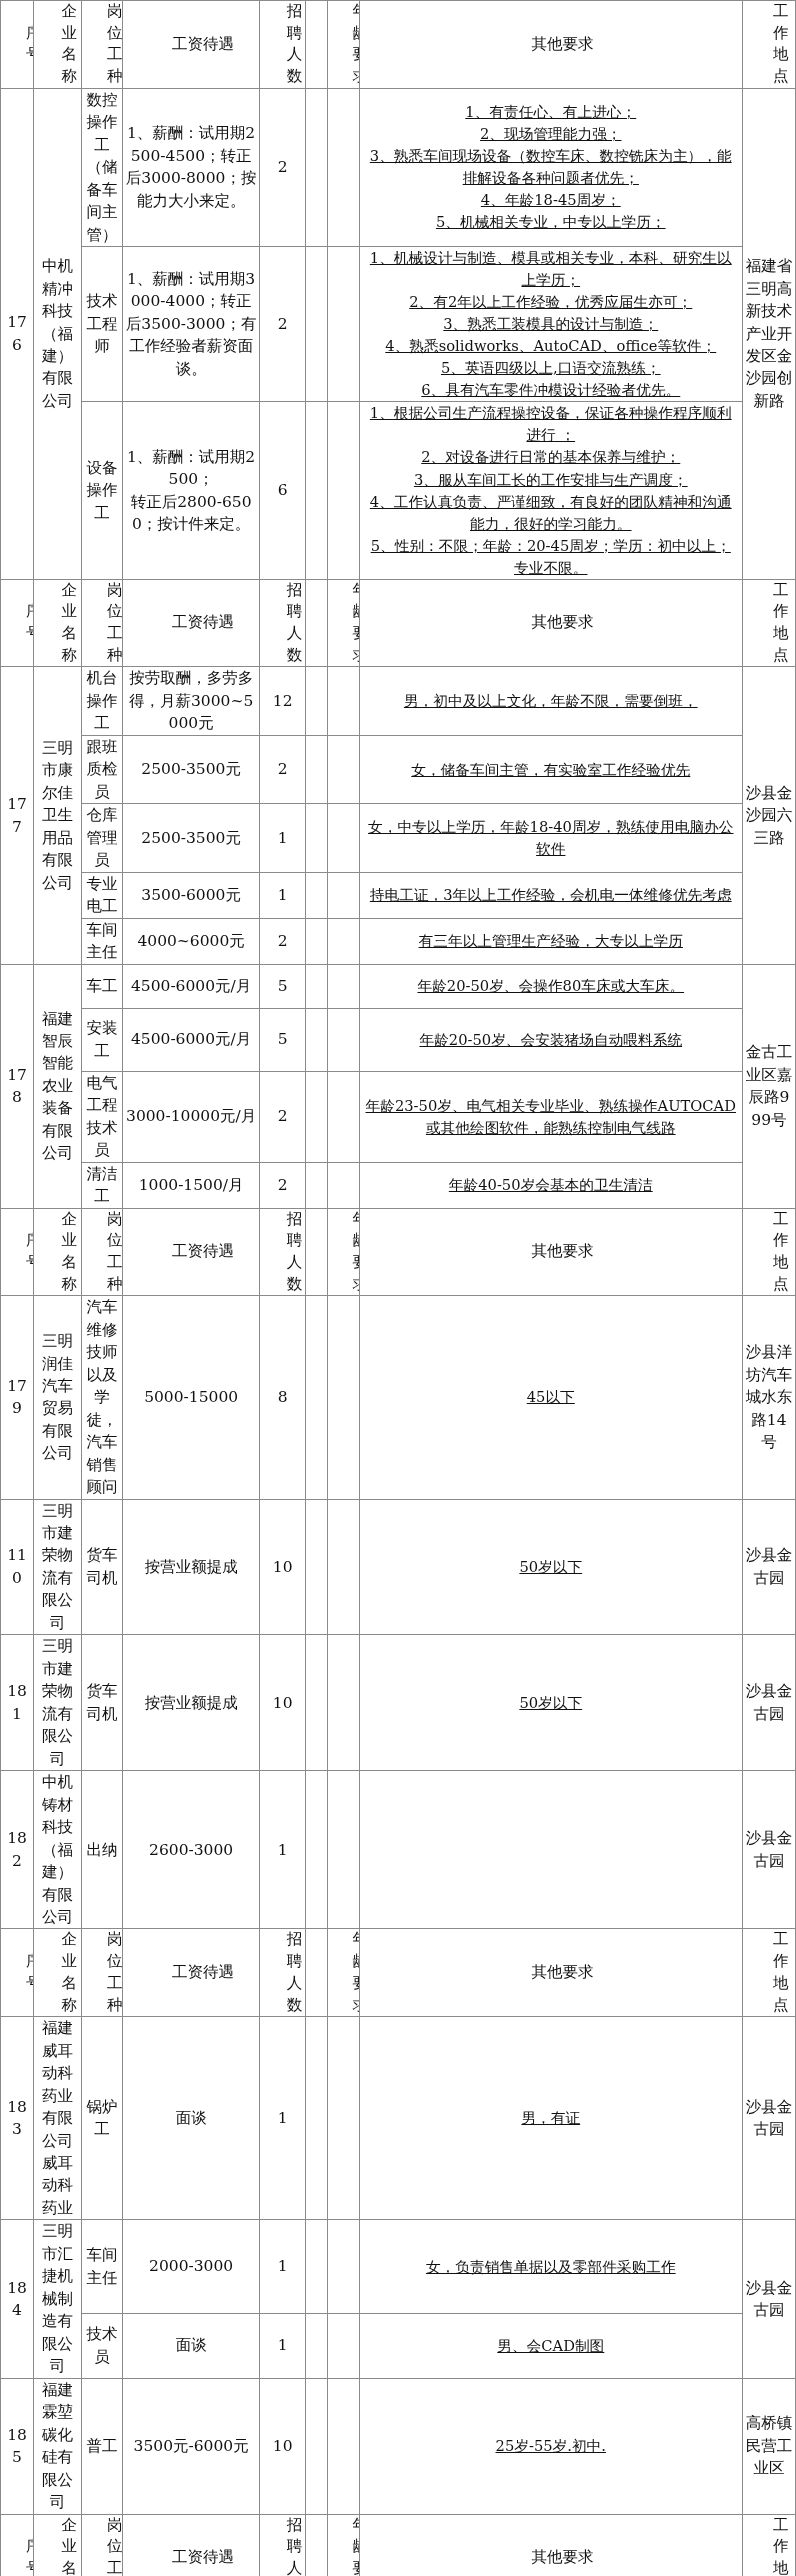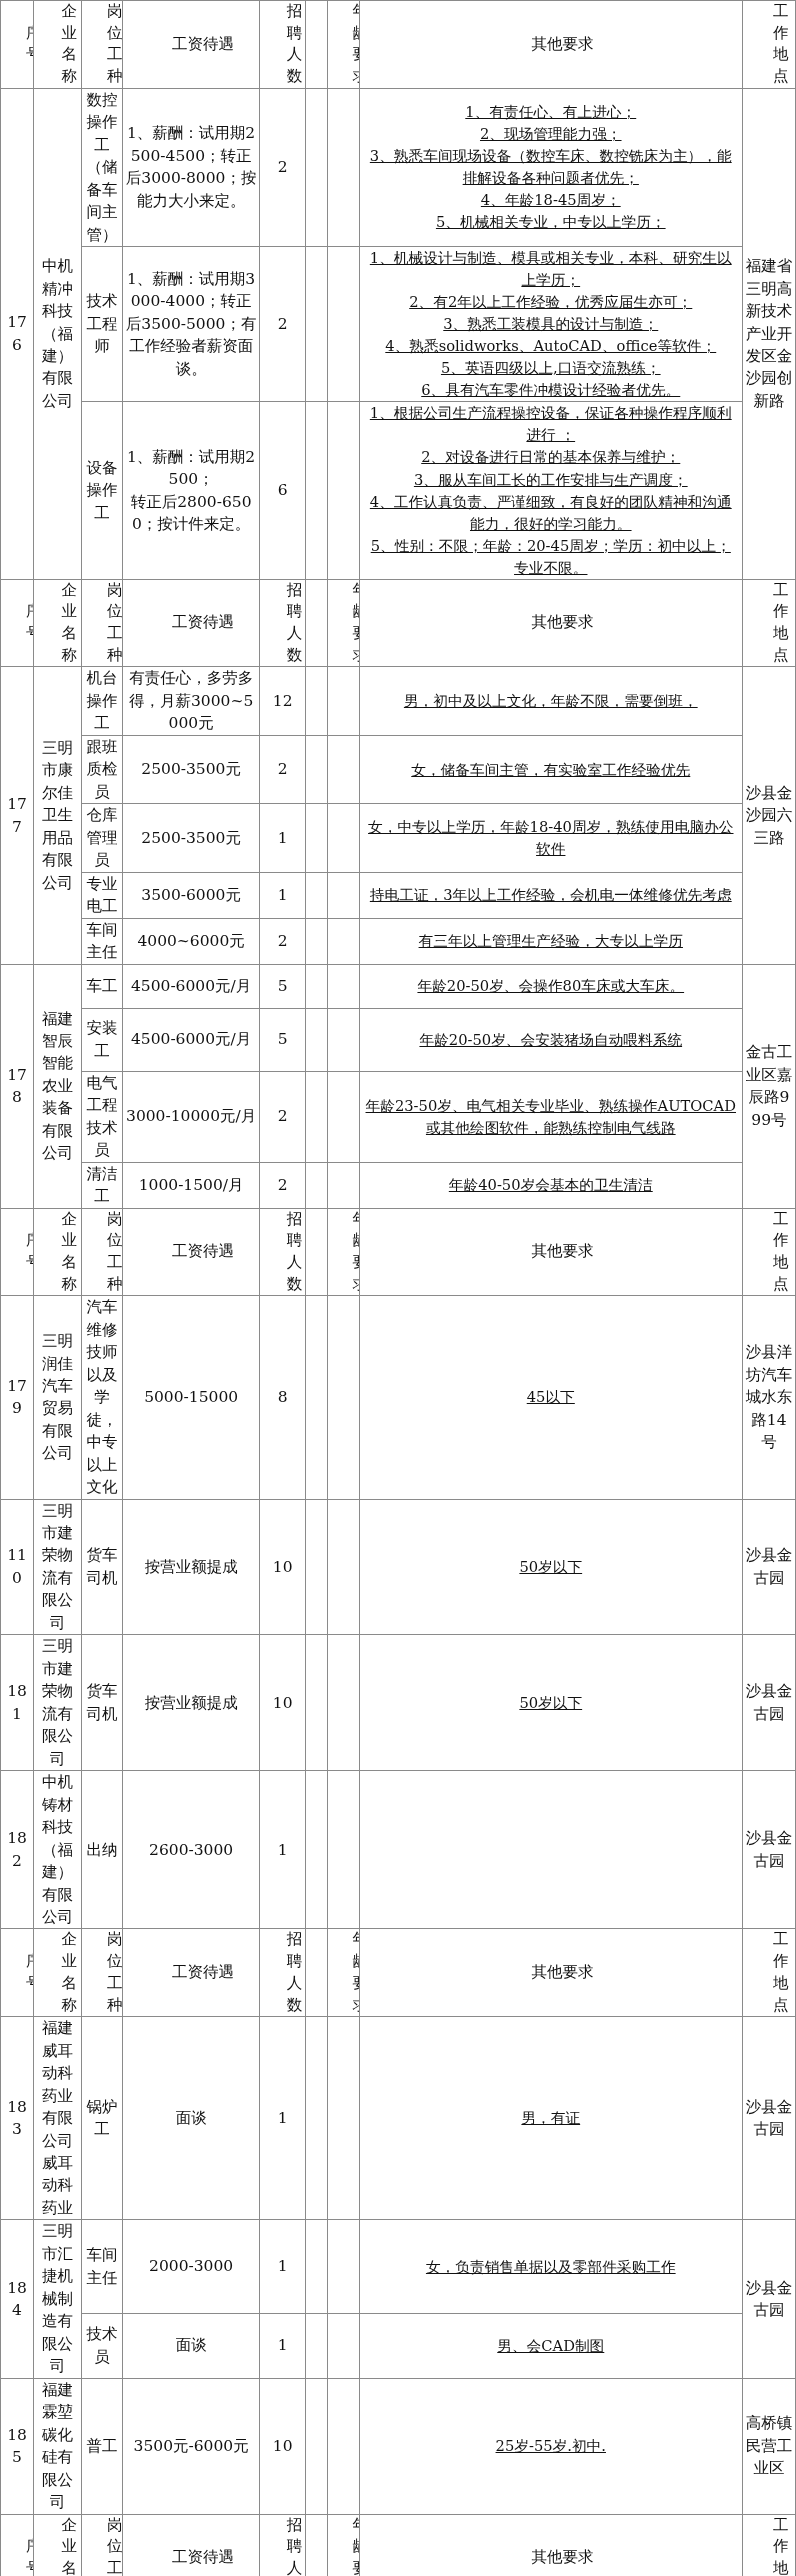--- a/index.html
+++ b/index.html
@@ -47,21 +47,21 @@
         <td></td>
         <td class="req ml">1、有责任心、有上进心；
 2、现场管理能力强；
 3、熟悉车间现场设备（数控车床、数控铣床为主），能排解设备各种问题者优先；
 4、年龄18-45周岁；
 5、机械相关专业，中专以上学历；</td>
         <td rowspan="3">福建省三明高新技术产业开发区金沙园创新路</td>
       </tr>
       <tr style="height: 124px;">
         <td>技术工程师</td>
-        <td class="ml">1、薪酬：试用期3000-4000；转正后3500-5000；有工作经验者薪资面谈。</td>
+        <td class="ml">1、薪酬：试用期3000-4000；转正后3500-3000；有工作经验者薪资面谈。</td>
         <td>2</td>
         <td></td>
         <td></td>
         <td class="req ml">1、机械设计与制造、模具或相关专业，本科、研究生以上学历；
 2、有2年以上工作经验，优秀应届生亦可；
 3、熟悉工装模具的设计与制造；
 4、熟悉solidworks、AutoCAD、office等软件；
 5、英语四级以上,口语交流熟练；
 6、具有汽车零件冲模设计经验者优先。</td>
       </tr>
@@ -86,21 +86,21 @@
         <td>招聘人数</td>
         <td>性别</td>
         <td>年龄要求</td>
         <td>其他要求</td>
         <td>工作地点</td>
       </tr>
       <tr style="height: 66px;">
         <td rowspan="5">177</td>
         <td rowspan="5">三明市康尔佳卫生用品有限公司</td>
         <td>机台操作工</td>
-        <td class="ml">有责任心，多劳多得，月薪3000~5000元</td>
+        <td class="ml">按劳取酬，多劳多得，月薪3000~5000元</td>
         <td>12</td>
         <td></td>
         <td></td>
         <td class="req ml">男，初中及以上文化，年龄不限，需要倒班，</td>
         <td rowspan="5">沙县金沙园六三路</td>
       </tr>
       <tr style="height: 68px;">
         <td>跟班质检员</td>
         <td class="ml">2500-3500元</td>
         <td>2</td>
@@ -174,21 +174,21 @@
         <td>工资待遇</td>
         <td>招聘人数</td>
         <td>性别</td>
         <td>年龄要求</td>
         <td>其他要求</td>
         <td>工作地点</td>
       </tr>
       <tr style="height: 201px;">
         <td rowspan="1">179</td>
         <td rowspan="1">三明润佳汽车贸易有限公司</td>
-        <td>汽车维修技师以及学徒，中专以上文化</td>
+        <td>汽车维修技师以及学徒，汽车销售顾问</td>
         <td class="ml">5000-15000</td>
         <td>8</td>
         <td></td>
         <td></td>
         <td class="req ml">45以下</td>
         <td rowspan="1">沙县洋坊汽车城水东路14号</td>
       </tr>
       <tr style="height: 88px;">
         <td rowspan="1">110</td>
         <td rowspan="1">三明市建荣物流有限公司</td>

